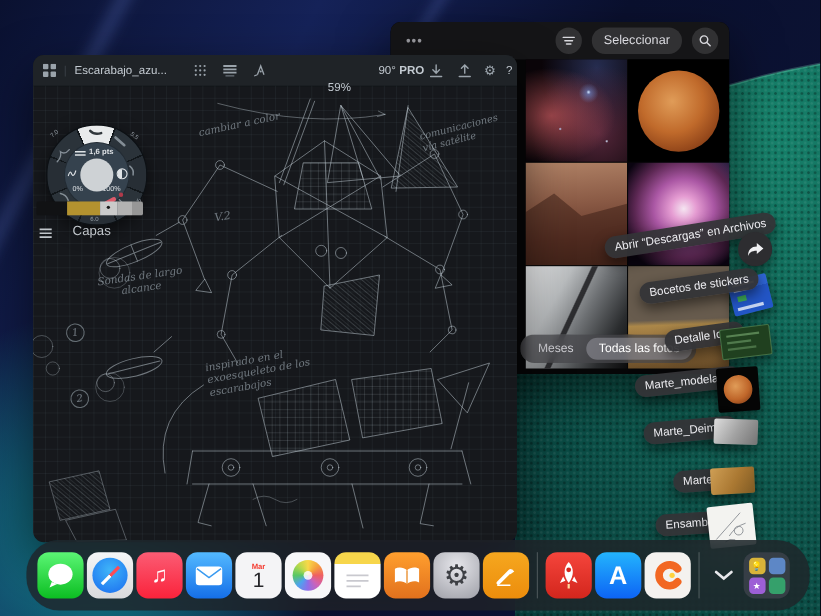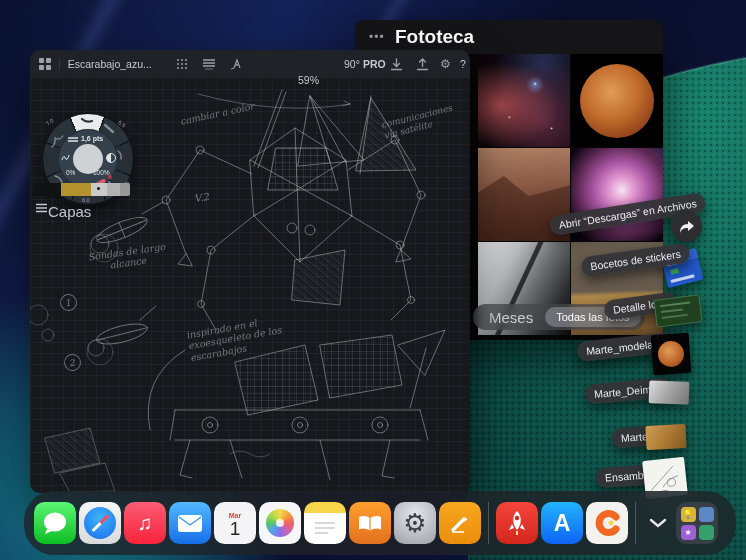--- a/index.html
+++ b/index.html
@@ -59,21 +59,21 @@
       clip-path:polygon(0 48%,28% 30%,55% 52%,100% 40%,100% 100%,0 100%);}
   .p4{background:
       radial-gradient(circle at 55% 45%,#f5e5f1 0%,#e59cd2 16%,#aa57a4 38%,#5b2752 62%,rgba(30,10,30,0) 85%),
       radial-gradient(ellipse at 85% 15%,rgba(80,90,160,.45),rgba(80,90,160,0) 55%),#0a0410;}
   .p5{background:
       linear-gradient(115deg,transparent 44%,rgba(35,35,38,.9) 45% 48%,transparent 49%),
       linear-gradient(120deg,#e9eaeb 0%,#b9bcbe 30%,#6d7073 55%,#2a2c2e 80%,#0b0b0c 100%);}
   .p6{background:linear-gradient(178deg,#685c4e 0 52%,#ab8749 57%,#8a6636 78%,#684c28 100%);}
   #seg-control{position:absolute;left:118px;top:284px;height:26px;border-radius:14px;
       background:rgba(70,70,75,.72);display:flex;align-items:center;padding:0 4px;backdrop-filter:blur(4px);}
-  #seg-meses{color:#cfcfd4;font-size:15px;padding:0 12px;}
+  #seg-meses{color:#cfcfd4;font-size:11px;padding:0 12px;}
   #seg-todas{background:rgba(150,150,158,.55);color:#fff;font-size:11px;height:20px;border-radius:11px;
       display:flex;align-items:center;padding:0 11px;}
 
   
   #draw-win{position:absolute;left:30px;top:50px;width:440px;height:443px;background:#16181c;
             border-radius:10px;overflow:hidden;box-shadow:0 18px 45px rgba(0,0,0,.6);}
   #draw-toolbar{position:absolute;left:0;top:0;width:100%;height:28px;background:#1f2327;
             border-bottom:1px solid #0c0e10;display:flex;align-items:center;font-size:10.5px;color:#c3cad1;}
   .tb-ic{color:#9aa3ab;display:flex;align-items:center;justify-content:center;}
   #draw-canvas{position:absolute;left:0;top:28px;width:440px;height:415px;
@@ -102,21 +102,21 @@
   #wheel-center{position:absolute;left:15px;top:15px;width:30px;height:30px;border-radius:50%;background:#ced2d5;}
   .disc-txt{position:absolute;color:#dfe3e6;font-size:6.5px;}
   .halfmoon{position:absolute;width:8px;height:8px;border-radius:50%;border:1px solid #dfe3e6;
      background:linear-gradient(90deg,#dfe3e6 50%,transparent 50%);}
   .pink-tick{position:absolute;width:12px;height:4px;background:#dd5b6b;border-radius:2px;transform:rotate(-28deg);}
   .red-dot{position:absolute;width:4px;height:4px;border-radius:50%;background:#b03a4a;}
 
   
   #color-bar{position:absolute;left:3px;top:133px;height:13px;display:flex;border-radius:2px;overflow:hidden;}
   #color-bar div{height:100%;position:relative;}
-  #layers-row{position:absolute;left:5px;top:153px;display:flex;align-items:flex-start;gap:0;color:#c1c6cb;font-size:15px;}
+  #layers-row{position:absolute;left:5px;top:153px;display:flex;align-items:flex-end;gap:18px;color:#c1c6cb;font-size:12px;}
 
   
   .drag-pill{position:absolute;background:rgba(52,52,55,.95);color:#ececf0;font-size:10.5px;
      padding:4px 9px;border-radius:13px;white-space:nowrap;box-shadow:0 5px 12px rgba(0,0,0,.5);}
   .thumb{position:absolute;box-shadow:0 5px 12px rgba(0,0,0,.5);border-radius:2px;overflow:hidden;}
   #share-btn{position:absolute;left:671px;top:211px;width:31px;height:31px;border-radius:50%;
      background:#2d2d30;display:flex;align-items:center;justify-content:center;box-shadow:0 5px 12px rgba(0,0,0,.5);}
 
   
   #dock{position:absolute;left:24px;top:491px;width:712px;height:64px;border-radius:30px;
@@ -139,21 +139,34 @@
   <div id="teal-glow"></div>
 
   <div id="teal-surface"></div>
   <svg id="teal-rim" viewBox="0 0 278 140">
     <path d="M0,122 Q120,34 278,6" fill="none" stroke="rgba(150,255,215,.22)" stroke-width="2.5"></path>
   </svg>
 
   <div id="photos-win">
     <div id="photos-header">
       <span class="ph-dots">•••</span>
-      <span id="photos-title">Fototeca</span>
+      <div style="position:absolute;right:10px;display:flex;gap:9px;align-items:center;">
+        <div class="circ-btn">
+          <svg width="12" height="10" viewBox="0 0 12 10">
+            <path d="M1,2 h10 M2.5,5 h7 M4,8 h4" stroke="#d9d9de" stroke-width="1.3" stroke-linecap="round"></path>
+          </svg>
+        </div>
+        <div id="sel-btn">Seleccionar</div>
+        <div class="circ-btn">
+          <svg width="12" height="12" viewBox="0 0 12 12">
+            <circle cx="5" cy="5" r="3.4" fill="none" stroke="#d9d9de" stroke-width="1.3"></circle>
+            <path d="M7.6,7.6 L10.6,10.6" stroke="#d9d9de" stroke-width="1.3" stroke-linecap="round"></path>
+          </svg>
+        </div>
+      </div>
     </div>
     <div id="photos-grid">
       <div class="photo p1"></div>
       <div class="photo p2">
           <div class="planet"></div>
         </div>
       <div class="photo p3"></div>
       <div class="photo p4"></div>
       <div class="photo p5"></div>
       <div class="photo p6"></div>

